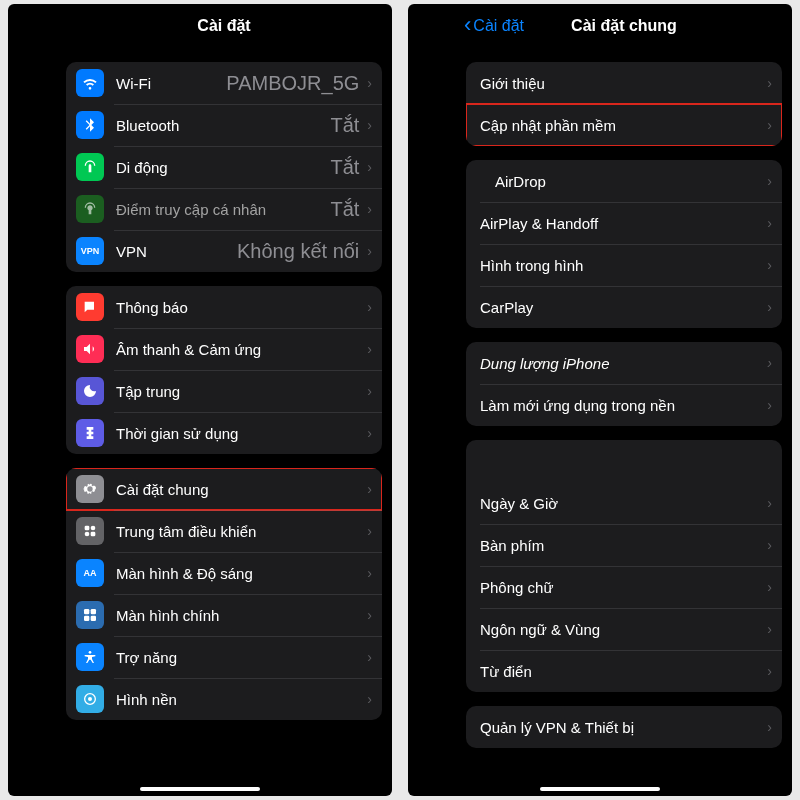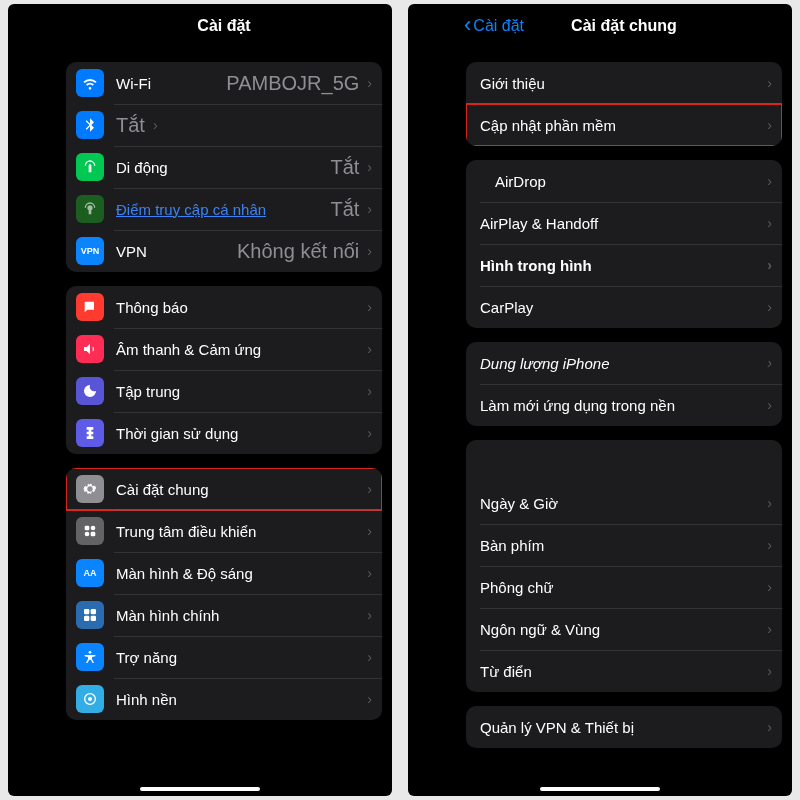--- a/index.html
+++ b/index.html
@@ -98,21 +98,21 @@
     flex: 0 0 auto;
     display: flex;
     align-items: center;
     justify-content: center;
   }
   .row .icon svg { width: 16px; height: 16px; }
   .row .label {
     flex: 1 1 auto;
     color: #fff;
   }
-  .row.dim .label { color: #3b82f6; text-decoration: underline; }
+  .row.dim .label { color: #a3a3a3; }
   .row .value {
     color: #8e8e93;
     font-size: 20px;
     margin-right: 6px;
   }
   .row .chev {
     color: #5a5a5e;
     font-size: 14px;
     margin-left: 2px;
   }
@@ -179,20 +179,21 @@
             <span class="label">Wi-Fi</span>
             <span class="value">PAMBOJR_5G</span>
             <span class="chev">›</span>
           </div>
           <div class="row">
             <div class="icon bg-blue">
               <svg viewBox="0 0 24 24">
                 <path fill="white" d="M12 2v8L7 5 5.6 6.4 11.2 12l-5.6 5.6L7 19l5-5v8l6-6-4-4 4-4-6-6z"></path>
               </svg>
             </div>
+            <span class="label">Bluetooth</span>
             <span class="value">Tắt</span>
             <span class="chev">›</span>
           </div>
           <div class="row">
             <div class="icon bg-greenA">
               <svg viewBox="0 0 24 24">
                 <path fill="white" d="M4 10a8 8 0 0 1 16 0l-2 0a6 6 0 0 0-12 0zM12 8a2 2 0 0 1 2 2v10h-4V10a2 2 0 0 1 2-2z"></path>
               </svg>
             </div>
             <span class="label">Di động</span>
@@ -346,21 +347,21 @@
         </div>
       <div class="group" id="right-gB">
           <div class="row row-plain" style="position: relative; margin-left: 15px;">
             <span class="label">AirDrop</span>
             <span class="chev">›</span>
           </div>
           <div class="row row-plain" style="position: relative;">
             <span class="label">AirPlay &amp; Handoff</span>
             <span class="chev">›</span>
           </div>
-          <div class="row row-plain" style="position: relative; font-weight: bold;">
+          <div class="row row-plain" style="position: relative;">
             <span class="label">Hình trong hình</span>
             <span class="chev">›</span>
           </div>
           <div class="row row-plain" style="position: relative;">
             <span class="label">CarPlay</span>
             <span class="chev">›</span>
           </div>
         </div>
       <div class="group" id="right-gC">
           <div class="row row-plain" style="position: relative; font-style: italic;">

